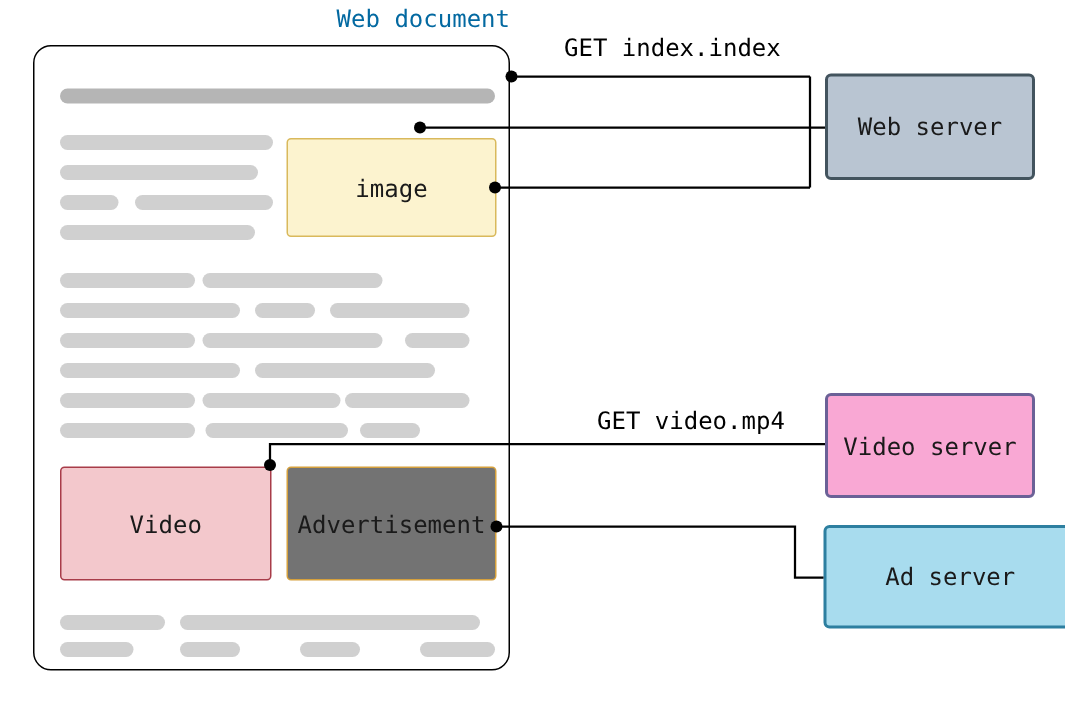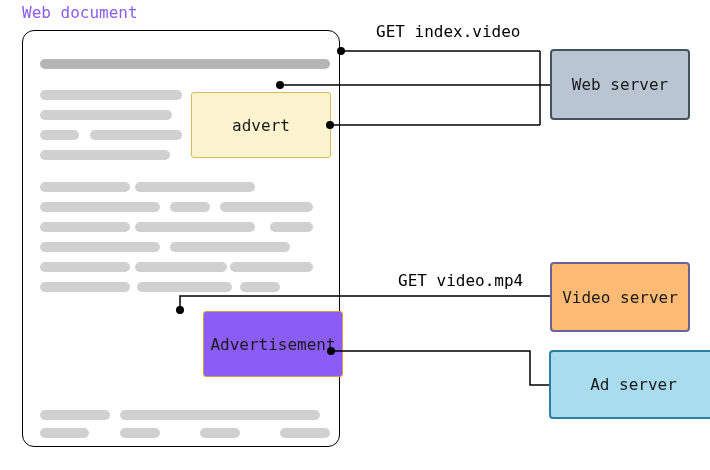--- a/index.html
+++ b/index.html
@@ -1,22 +1,22 @@
 <!DOCTYPE html>
 <html><head>
 <meta charset="utf-8">
 <style>
   html,body { margin:0; padding:0; background:#ffffff; }
   #canvas {
     position:relative; width:710px; height:470px; background:#ffffff;
     font-family:"DejaVu Sans Mono", monospace; overflow:hidden;
   }
   .title {
-    position:absolute; left:22px; top:3px; width:318px; text-align:left;
-    font-size:16px; color:#8b5cf6; white-space:nowrap;
+    position:absolute; left:22px; top:3px; width:318px; text-align:right;
+    font-size:16px; color:#0369a1; white-space:nowrap;
   }
   .doc-frame {
     position:absolute; left:22px; top:30px; width:318px; height:417px;
     background:#ffffff; border:1.5px solid #000; border-radius:12px;
     box-sizing:border-box;
   }
   .ph-bar { position:absolute; height:10px; border-radius:5px; }
   .box {
     position:absolute; box-sizing:border-box; border:1.5px solid;
     display:flex; align-items:center; justify-content:center;
@@ -64,41 +64,44 @@
       <div class="ph-bar" style="left: 240px; top: 282px; width: 40px; background: rgb(208, 208, 208);"></div>
       <div class="ph-bar" style="left: 40px; top: 410px; width: 70px; background: rgb(208, 208, 208);"></div>
       <div class="ph-bar" style="left: 120px; top: 410px; width: 200px; background: rgb(208, 208, 208);"></div>
       <div class="ph-bar" style="left: 40px; top: 428px; width: 49px; background: rgb(208, 208, 208);"></div>
       <div class="ph-bar" style="left: 120px; top: 428px; width: 40px; background: rgb(208, 208, 208);"></div>
       <div class="ph-bar" style="left: 200px; top: 428px; width: 40px; background: rgb(208, 208, 208);"></div>
       <div class="ph-bar" style="left: 280px; top: 428px; width: 50px; background: rgb(208, 208, 208);"></div>
     </div>
 
   <div class="box" style="left: 191px; top: 92px; width: 140px; height: 66px; background-color: rgb(252, 243, 207); border-color: rgb(217, 185, 92);">
-    <span>advert</span>
+    <span>image</span>
   </div>
 
+  <div class="box" style="left: 40px; top: 311px; width: 141px; height: 76px; background-color: rgb(243, 200, 204); border-color: rgb(168, 60, 73);">
+    <span>Video</span>
+  </div>
 
-  <div class="box" style="left: 191px; top: 311px; width: 140px; height: 66px; background-color: #8b5cf6; border-color: rgb(213, 160, 60); margin-left: 12px;">
+  <div class="box" style="left: 191px; top: 311px; width: 140px; height: 76px; background-color: #737373; border-color: rgb(213, 160, 60);">
     <span>Advertisement</span>
   </div>
 
   <div class="box server" style="left: 550px; top: 49px; width: 140px; height: 71px; background-color: rgb(185, 197, 210); border-color: rgb(67, 84, 94);">
     <span>Web server</span>
   </div>
 
-  <div class="box server" style="left: 550px; top: 262px; width: 140px; height: 70px; background-color: #fdba74; border-color: rgb(107, 97, 151);">
+  <div class="box server" style="left: 550px; top: 262px; width: 140px; height: 70px; background-color: #f9a8d4; border-color: rgb(107, 97, 151);">
     <span>Video server</span>
   </div>
 
   <div class="box server" style="left: 549px; top: 350px; width: 169px; height: 69px; background-color: rgb(168, 220, 238); border-color: rgb(45, 127, 160);">
     <span>Ad server</span>
   </div>
 
-  <div class="req-label" style="left:376px; top:23px;">GET index.video</div>
+  <div class="req-label" style="left:376px; top:23px;">GET index.index</div>
   <div class="req-label" style="left:398px; top:272px;">GET video.mp4</div>
 
   <svg id="wires" viewBox="0 0 710 470" xmlns="http://www.w3.org/2000/svg">
     <g stroke="#000" stroke-width="1.5" fill="none">
       <path d="M341,51 H540"></path>
       <path d="M280,85 H550"></path>
       <path d="M330,125 H540"></path>
       <path d="M540,51 V125"></path>
       <path d="M180,310 V296 H550"></path>
       <path d="M331,351 H530 V385 H549"></path>

